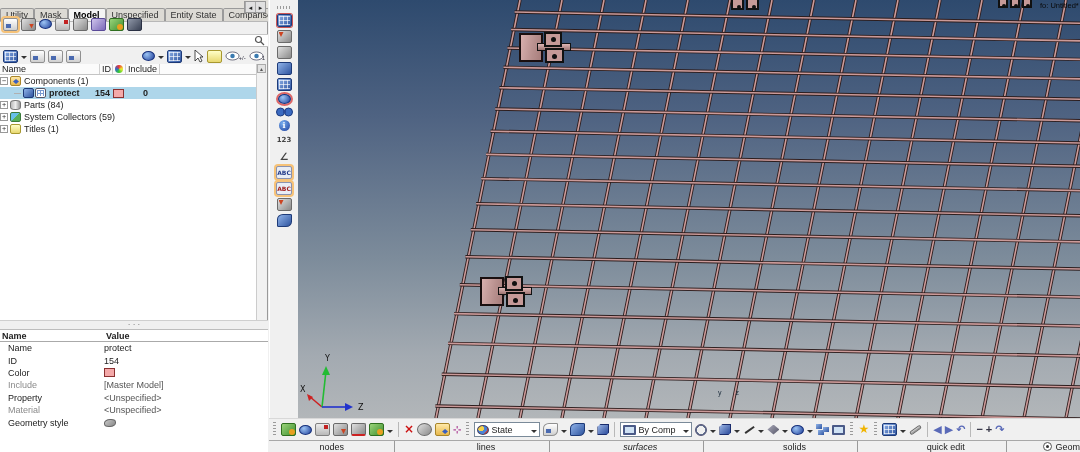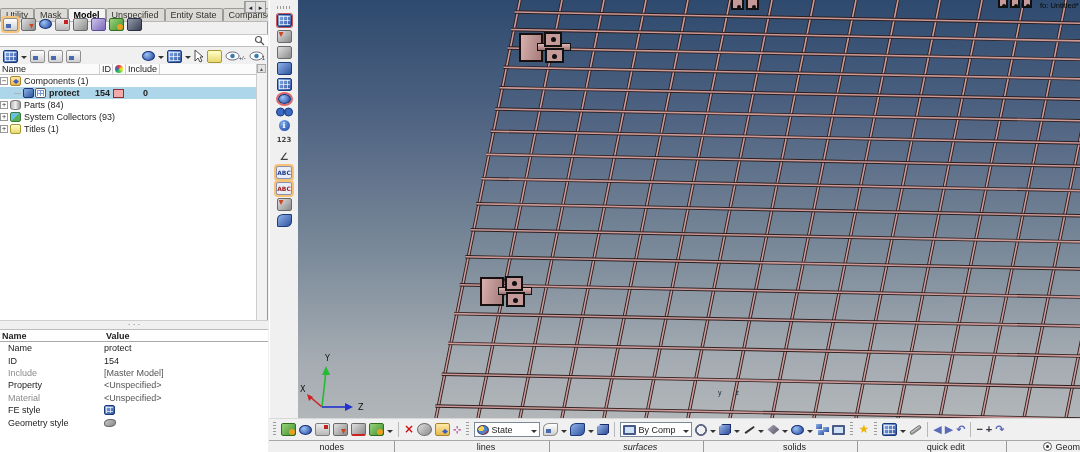--- a/index.html
+++ b/index.html
@@ -228,21 +228,21 @@
         <span class="tinc">0</span>
       </div>
       <div class="trow">
         <span class="texp">+</span>
         <span class="ic sm cyl"></span>
         <span class="tlabel">Parts (84)</span>
       </div>
       <div class="trow">
         <span class="texp">+</span>
         <span class="ic sm sys"></span>
-        <span class="tlabel">System Collectors (93)</span>
+        <span class="tlabel">System Collectors (59)</span>
       </div>
       <div class="trow">
         <span class="texp">+</span>
         <span class="ic sm note"></span>
         <span class="tlabel">Titles (1)</span>
       </div>
     </div>
 
     <div id="tree-scroll">
       <span class="sb" style="top:0;">▲</span>
@@ -258,34 +258,34 @@
       </div>
       <div class="prow">
         <span class="plabel">Name</span>
         <span class="pvalue">protect</span>
       </div>
       <div class="prow">
         <span class="plabel">ID</span>
         <span class="pvalue">154</span>
       </div>
       <div class="prow">
+        <span class="plabel">Color</span>
+        <span class="swatch" style="background: rgb(244, 169, 169);"></span>
+      </div>
+      <div class="prow">
         <span class="plabel muted">Include</span>
         <span class="pvalue pv-muted">[Master Model]</span>
       </div>
       <div class="prow">
         <span class="plabel">Property</span>
         <span class="pvalue pv-muted">&lt;Unspecified&gt;</span>
       </div>
       <div class="prow">
         <span class="plabel muted">Material</span>
         <span class="pvalue pv-muted">&lt;Unspecified&gt;</span>
-      </div>
-      <div class="prow">
-        <span class="plabel">FE style</span>
-        <span class="ic sm plate grid"></span>
       </div>
       <div class="prow">
         <span class="plabel">Geometry style</span>
         <span class="geo"></span>
       </div>
     </div>
   </div>
 
   <div id="vstrip">
     <div class="vt">

